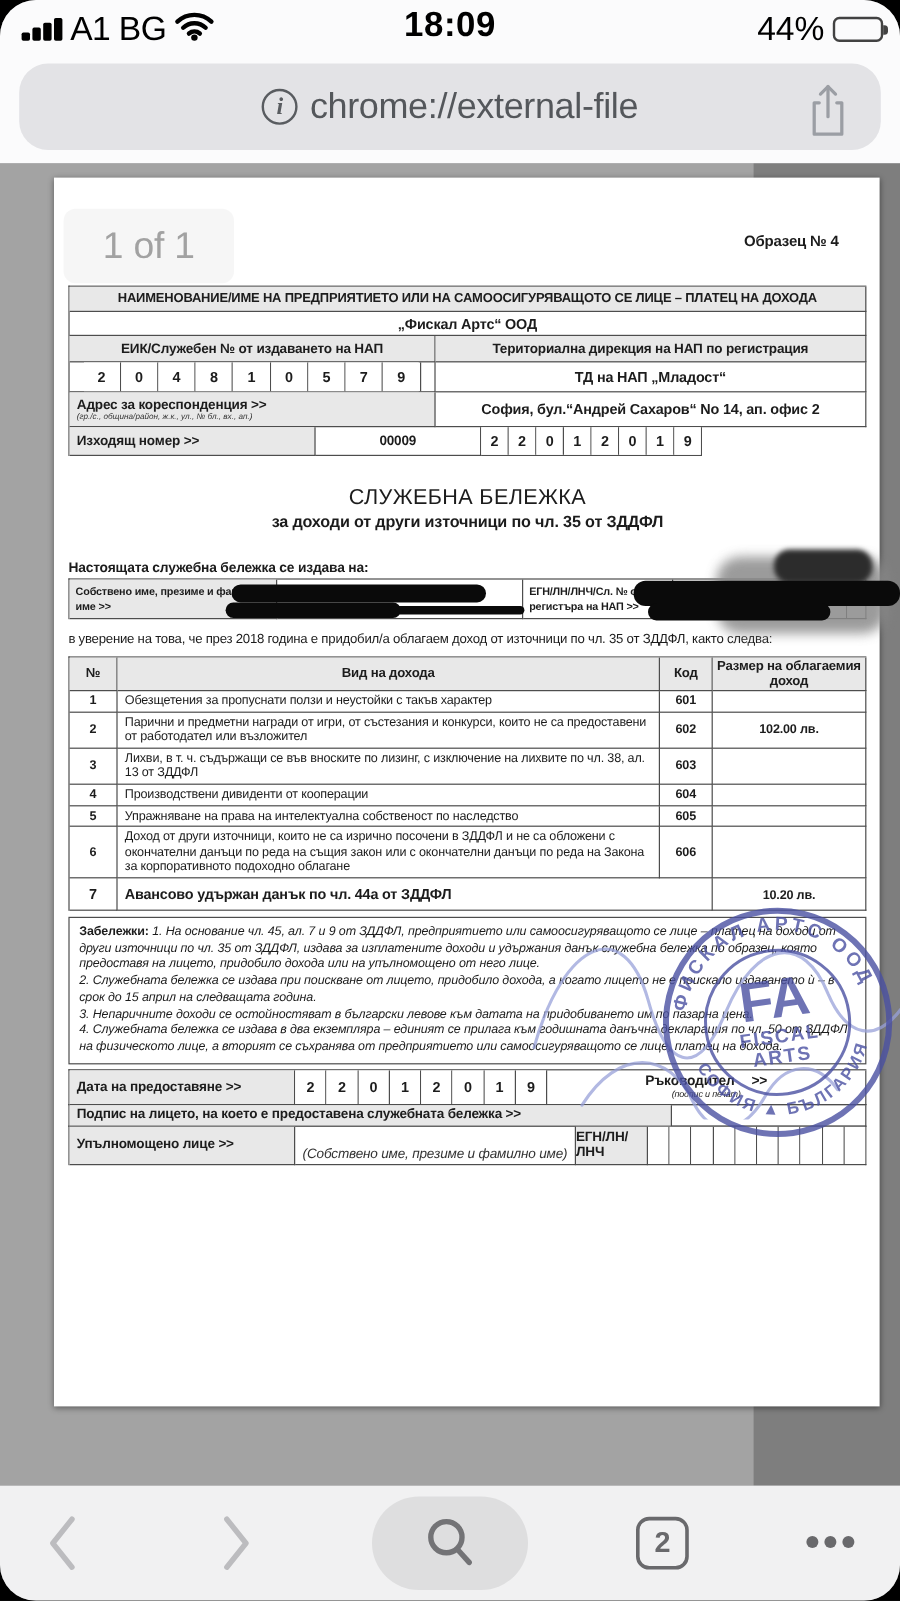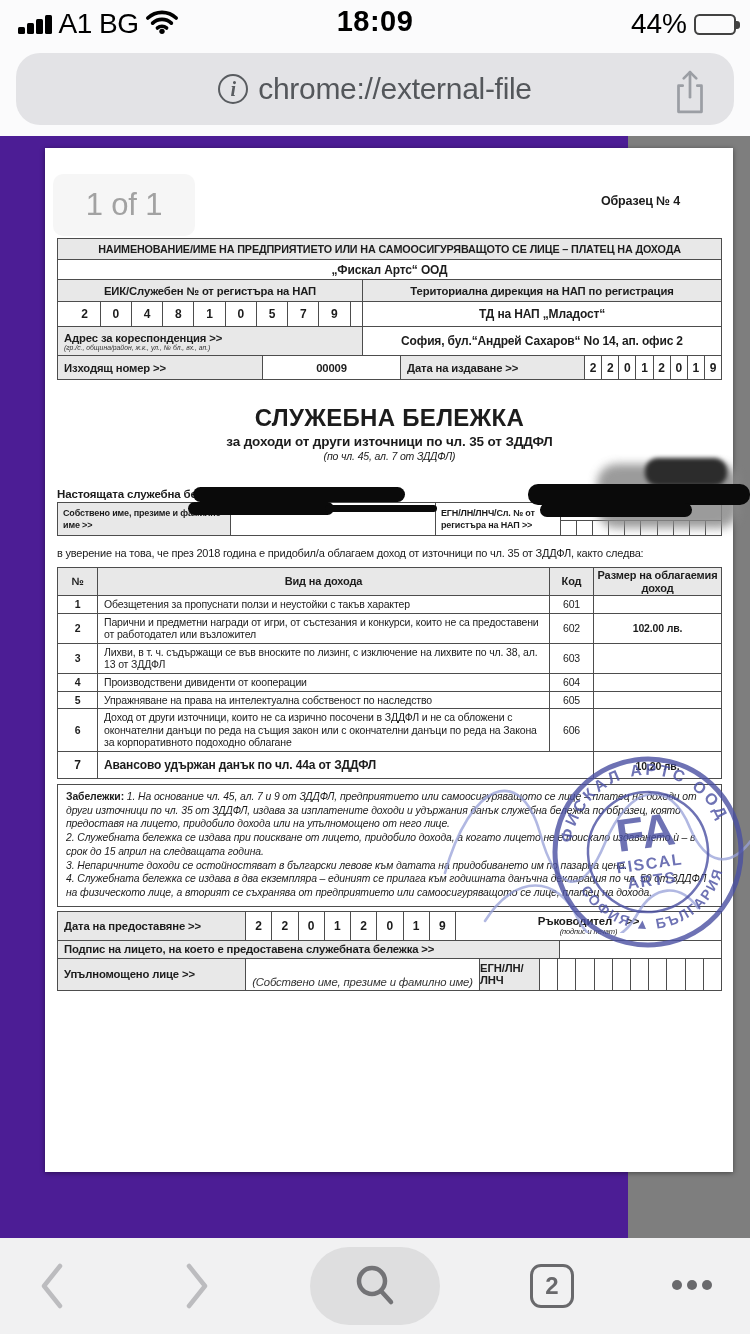--- a/index.html
+++ b/index.html
@@ -1,18 +1,18 @@
 <!DOCTYPE html>
 <html><head>
 <meta charset="utf-8">
 <style>
   * { margin:0; padding:0; box-sizing:border-box; }
   html,body { width:750px; background:#000; }
   body { font-family:"Liberation Sans", sans-serif; }
-  .screen { position:relative; width:750px; height:1334px; background:#7e7e7e; overflow:hidden; }
+  .screen { position:relative; width:750px; height:1334px; background:#7e7e7e; overflow:hidden;border-radius:30px; }
 
   
   .topchrome { position:absolute; top:0; left:0; width:750px; height:136px; background:#fbfbfc; z-index:5; }
   .statusbar { position:absolute; top:0; left:0; width:750px; height:44px; }
   .sb-left { position:absolute; left:18px; top:8px; display:flex; align-items:center; gap:7px; }
   .signal { display:flex; align-items:flex-end; gap:2.5px; height:19px; }
   .signal i { display:block; width:6.5px; background:#000; border-radius:1.5px; }
   .signal i:nth-child(1){height:7px;} .signal i:nth-child(2){height:11px;}
   .signal i:nth-child(3){height:15px;} .signal i:nth-child(4){height:19px;}
   .carrier { font-size:28px; color:#000; letter-spacing:-0.5px; }
@@ -23,26 +23,26 @@
   .battery .fill { height:100%; background:#000; border-radius:2px; }
   .battery .nub { position:absolute; right:-6px; top:5.5px; width:4px; height:8px; background:#424242; border-radius:0 3px 3px 0; }
 
   .urlrow { position:absolute; top:50px; left:0; width:750px; height:80px; }
   .urlpill { position:absolute; left:16px; top:3px; width:718px; height:72px; background:#e3e3e6; border-radius:24px; display:flex; align-items:center; justify-content:center; gap:10px; }
   .info-ic { width:30px; height:30px; border:2.2px solid #595c60; border-radius:50%; color:#595c60; font-size:20px; font-weight:bold; display:flex; align-items:center; justify-content:center; font-family:"Liberation Serif", serif; font-style:italic; }
   .urltext { font-size:30px; color:#54575b; letter-spacing:-0.3px; }
   .share { position:absolute; right:26px; top:16px; }
 
   
-  .docarea { position:absolute; top:136px; left:0; width:628px; height:1102px; background:#4c1d95; }
+  .docarea { position:absolute; top:136px; left:0; width:628px; height:1102px; background:#a3a3a3; }
   .page { position:absolute; left:45px; top:12px; width:688px; height:1024px; background:#fff; box-shadow:0 1px 5px rgba(0,0,0,.45); letter-spacing:-0.15px; color:#1c1c1c; }
   .page-indicator { position:absolute; left:8px; top:26px; width:142px; height:62px; background:rgba(246,246,246,.95); border-radius:10px; display:flex; align-items:center; justify-content:center; font-size:31px; color:#a2a2a2; z-index:8; }
 
   .form { padding:0 11px 0 12px; }
-  .obrazec { margin-top:46px; margin-right:42px; text-align:right; font-size:12.5px; font-weight:bold; }
+  .obrazec { margin-top:46px; margin-right:23px; text-align:right; font-size:12.5px; font-weight:bold; }
 
   .cellB { border-right:1px solid #4d4d4d; border-bottom:1px solid #4d4d4d; }
   .gray { background:#e8e8e8; }
   .tbl { border-top:1px solid #4d4d4d; border-left:1px solid #4d4d4d; }
 
   
   .t1 { margin-top:30px; font-weight:bold; }
   .t1 .r { display:grid; }
   .t1 .c { display:flex; align-items:center; justify-content:center; text-align:center; }
   .r-head { grid-template-columns:1fr; }
@@ -62,21 +62,21 @@
   .c.left { justify-content:flex-start; padding-left:6px; text-align:left; }
 
   .digitrow { display:flex; height:100%; width:100%; }
   .digitrow .digit { flex:1; display:flex; align-items:center; justify-content:center; border-right:1px solid #4d4d4d; font-size:12px; font-weight:bold; background:#fff; }
   .digitrow .digit:last-child { border-right:none; }
   .dwrap { padding:0; }
   .eikboxes { width:281px; border-right:1px solid #4d4d4d; height:100%; }
 
   
   .titleblock { margin-top:24px; text-align:center; }
-  .title { font-size:24px; font-weight:bold; letter-spacing:0.3px; }
+  .title { font-size:18px; font-weight:normal; letter-spacing:0.3px; }
   .subtitle { font-size:13.5px; font-weight:bold; margin-top:2px; }
   .subtitle2 { font-size:10.5px; font-style:italic; margin-top:1px; }
 
   
   .issuedto-label { margin-top:26px; font-size:11.5px; font-weight:bold; }
   .t2 { margin-top:2px; display:grid; grid-template-columns:173px 205px 125px 1fr; font-weight:bold; }
   .t2 .c { display:flex; }
   .t2 .small { font-size:9px; line-height:1.35; padding:3px 2px 3px 5px; align-items:center; }
   .t2 .c { min-height:33px; }
   .egnboxes-cell { align-items:flex-end !important; padding:0; }
@@ -84,21 +84,21 @@
   .egnboxes-cell .digit { border-top:1px solid #4d4d4d; border-left:none; font-size:8px; }
 
   .statement { margin-top:11px; font-size:11px; font-weight:normal; letter-spacing:-0.2px; }
 
   
   .income { margin-top:8px; display:grid; grid-template-columns:40px 1fr 44px 128px; }
   .income .cell { border-right:1px solid #4d4d4d; border-bottom:1px solid #4d4d4d; font-size:10.5px; display:flex; align-items:center; }
   .income .hdr { background:#e8e8e8; font-weight:bold; justify-content:center; text-align:center; min-height:28px; font-size:11px; line-height:1.15; }
   .income .c-n { justify-content:center; font-weight:bold; }
   .income .c-text { padding:2px 6px; line-height:1.2; }
-  .income .c-code { justify-content:center; font-weight:normal; }
+  .income .c-code { justify-content:center; font-weight:bold; }
   .income .c-amt { justify-content:center; font-weight:bold; }
   .income .tot-n { justify-content:center; font-weight:bold; font-size:12px; min-height:27px; }
   .income .tot-text { grid-column:2 / span 2; padding:2px 6px; font-weight:bold; font-size:12px; }
   .income .tot-amt { justify-content:center; font-weight:bold; align-items:flex-end; padding-bottom:6px; }
 
   
   .notes { margin-top:5px; border:1px solid #4d4d4d; padding:5px 8px 6px 8px; font-size:10.4px; font-style:italic; line-height:1.32; letter-spacing:-0.1px; }
   .notes b { font-style:normal; font-weight:bold; }
 
   
@@ -187,21 +187,21 @@
         <div class="obrazec">Образец № 4</div>
 
         <div class="t1 tbl">
           <div class="r r-head">
               <div class="c cellB gray">НАИМЕНОВАНИЕ/ИМЕ НА ПРЕДПРИЯТИЕТО ИЛИ НА САМООСИГУРЯВАЩОТО СЕ ЛИЦЕ – ПЛАТЕЦ НА ДОХОДА</div>
             </div>
           <div class="r r-comp">
               <div class="c cellB">„Фискал Артс“ ООД</div>
             </div>
           <div class="r r-eik">
-            <div class="c cellB gray">ЕИК/Служебен № от регистъра на НАП</div>
+            <div class="c cellB gray">ЕИК/Служебен № от издаването на НАП</div>
             <div class="c cellB gray">Териториална дирекция на НАП по регистрация</div>
           </div>
           <div class="r r-eikd">
             <div class="c cellB dwrap">
                 <span class="digitrow eikboxes">
                   <span class="digit">2</span>
                   <span class="digit">0</span>
                   <span class="digit">4</span>
                   <span class="digit">8</span>
                   <span class="digit">1</span>
@@ -216,40 +216,38 @@
           <div class="r r-addr">
             <div class="c cellB gray lblstack">
               <span class="main">Адрес за кореспонденция  &gt;&gt;</span>
               <span class="sub">(гр./с., община/район, ж.к., ул., № бл., вх., ап.)</span>
             </div>
             <div class="c cellB">София, бул.“Андрей Сахаров“ No 14, ап. офис 2</div>
           </div>
           <div class="r r-out">
             <div class="c cellB gray left">Изходящ номер &gt;&gt;</div>
             <div class="c cellB">00009</div>
-            <div class="c cellB gray left">Дата на издаване &gt;&gt;</div>
             <div class="c cellB dwrap">
                 <span class="digitrow">
                   <span class="digit">2</span>
                   <span class="digit">2</span>
                   <span class="digit">0</span>
                   <span class="digit">1</span>
                   <span class="digit">2</span>
                   <span class="digit">0</span>
                   <span class="digit">1</span>
                   <span class="digit">9</span>
                 </span>
               </div>
           </div>
         </div>
 
         <div class="titleblock">
           <div class="title">СЛУЖЕБНА БЕЛЕЖКА</div>
           <div class="subtitle">за доходи от други източници по чл. 35 от ЗДДФЛ</div>
-          <div class="subtitle2">(по чл. 45, ал. 7 от ЗДДФЛ)</div>
         </div>
 
         <div class="issuedto-label">Настоящата служебна бележка се издава на:</div>
         <div class="t2 tbl">
           <div class="c cellB gray small">Собствено име, презиме и фамилно име    &gt;&gt;</div>
           <div class="c cellB"></div>
           <div class="c cellB small">ЕГН/ЛН/ЛНЧ/Сл. № от регистъра на НАП &gt;&gt;</div>
           <div class="c cellB egnboxes-cell">
               <span class="digitrow">
                 <span class="digit"></span>

